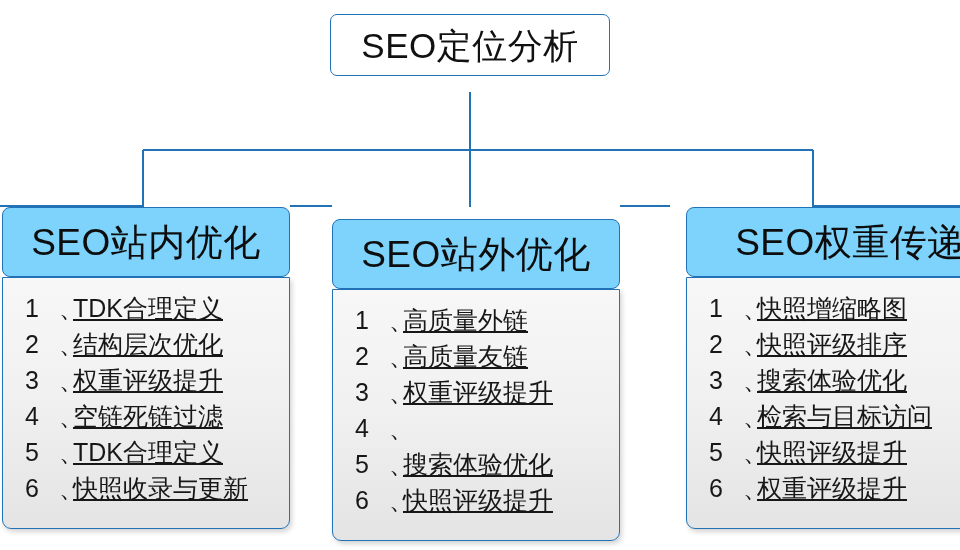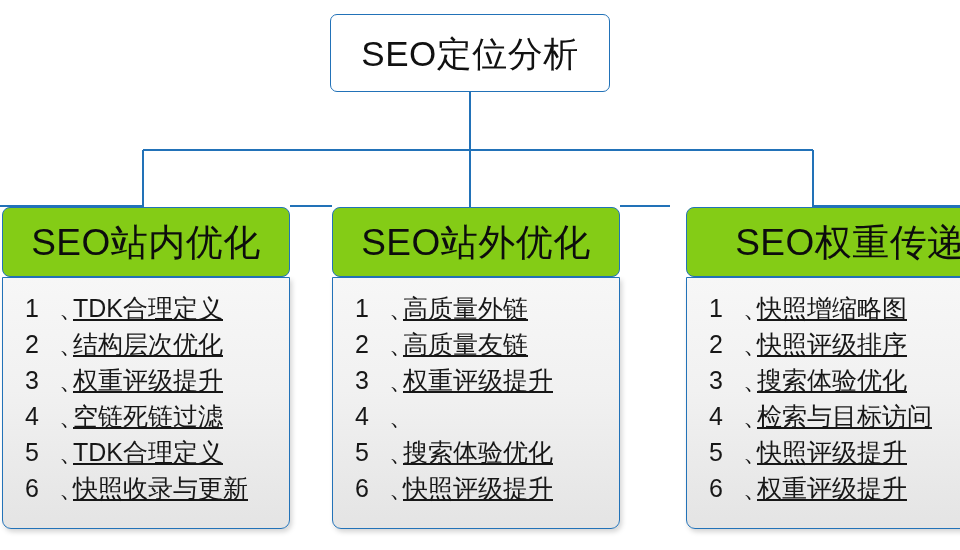--- a/index.html
+++ b/index.html
@@ -30,21 +30,21 @@
     height: 550px;
     pointer-events: none;
   }
 
   
   .root-box {
     position: absolute;
     left: 330px;
     top: 14px;
     width: 280px;
-    height: 78px;
+    height: 62px;
     box-sizing: border-box;
     background: #ffffff;
     border: 1.4px solid #2272b8;
     border-radius: 7px;
     display: flex;
     align-items: center;
     justify-content: center;
   }
   .root-label {
     font-size: 35px;
@@ -54,27 +54,27 @@
     white-space: nowrap;
   }
 
   
   .column {
     position: absolute;
     top: 207px;
     width: 288px;
   }
   .column.col-0 { left: 2px; }
-  .column.col-1 { left: 332px; }
+  .column.col-1 { left: 332px; margin-top: 12px; }
   .column.col-2 { left: 686px; width: 328px; }
 
   .col-header {
     box-sizing: border-box;
     height: 70px;
-    background: #84cc16;
+    background: #7dd3fc;
     border: 1.4px solid #2272b8;
     border-radius: 8px;
     display: flex;
     align-items: center;
     justify-content: center;
   }
   .col-header-label {
     font-size: 37px;
     color: #0d0d0d;
     line-height: 1;

